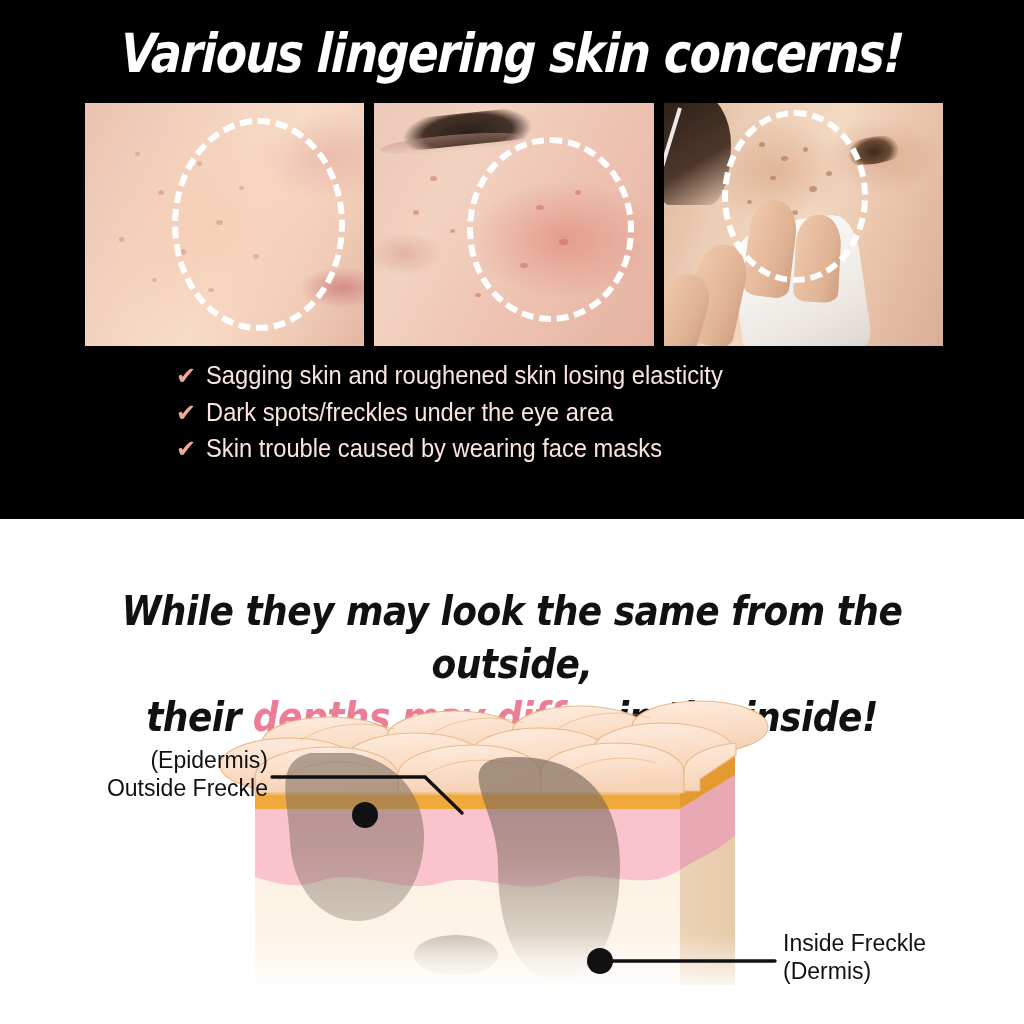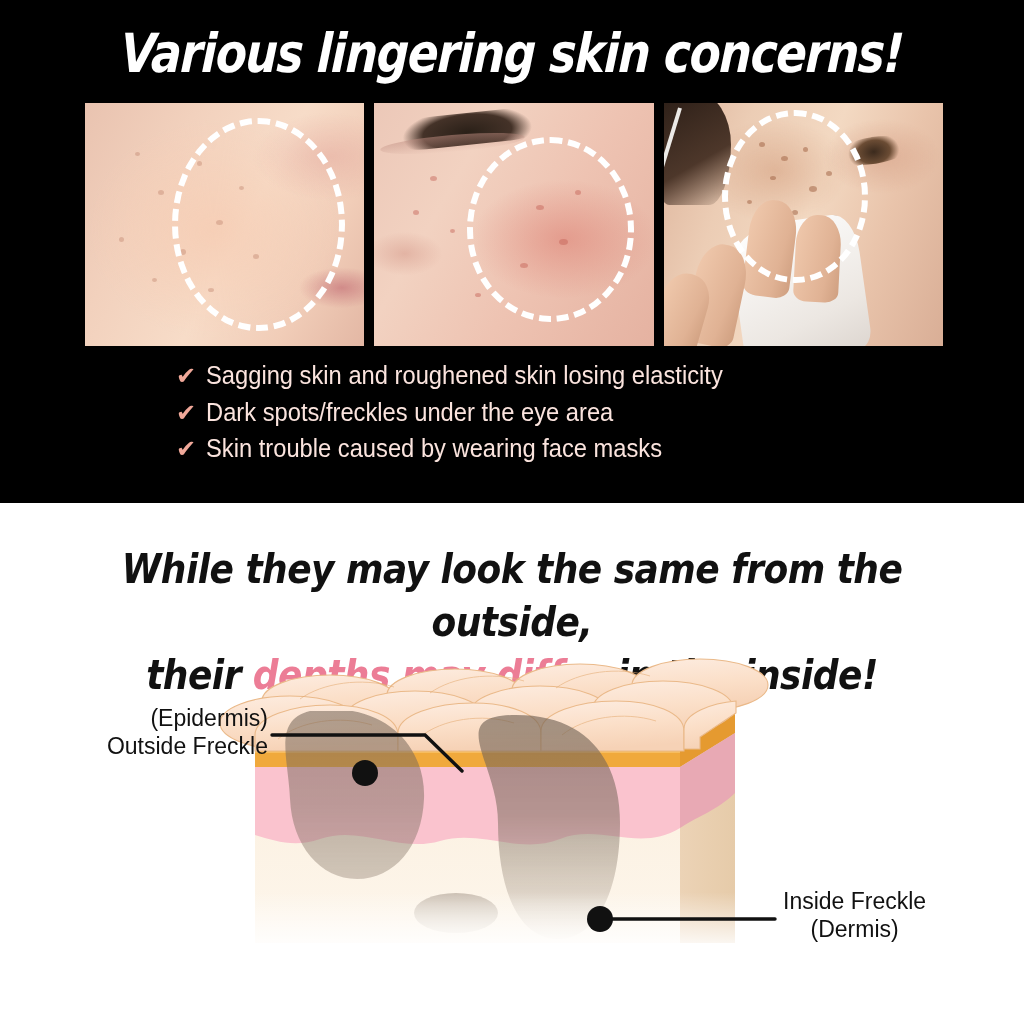--- a/index.html
+++ b/index.html
@@ -125,42 +125,42 @@
   }
   .bullet-text{
     color:#fbe4de;font-size:25.5px;line-height:1.08;
     font-family:"Liberation Sans", sans-serif;
     transform:scaleX(.93);transform-origin:left center;
     white-space:nowrap;
   }
 
   
   #bottom-panel{
-    position:absolute;left:0;top:503px;width:1024px;height:428px;background:#ffffff;
+    position:absolute;left:0;top:545px;width:1024px;height:428px;background:#ffffff;
   }
   #headline-bottom{
     position:absolute;left:0;top:40px;width:1024px;text-align:center;
     color:#111111;
     font-family:"DejaVu Sans", sans-serif;
     font-size:40px;font-weight:700;font-style:italic;
     letter-spacing:-.6px;line-height:1.32;
     transform:scaleX(.9);transform-origin:50% 0;
   }
   #headline-bottom .hl{color:#ec7d96;}
 
   
   #skin-diagram{position:absolute;left:0;top:140px;width:1024px;height:365px;}
   #skin-diagram svg{display:block;}
 
   .lbl{
     position:absolute;color:#111;font-size:23px;line-height:1.2;
     font-family:"Liberation Sans", sans-serif;white-space:nowrap;
   }
   #label-outside{left:0;top:62px;width:268px;text-align:right;}
-  #label-inside{left:783px;top:245px;text-align:center;}
+  #label-inside{left:783px;top:245px;text-align:left;}
 </style>
 </head>
 <body>
 
 <div id="page">
 
   <div id="top-panel">
 
     <div id="headline-top">Various lingering skin concerns!</div>
 

